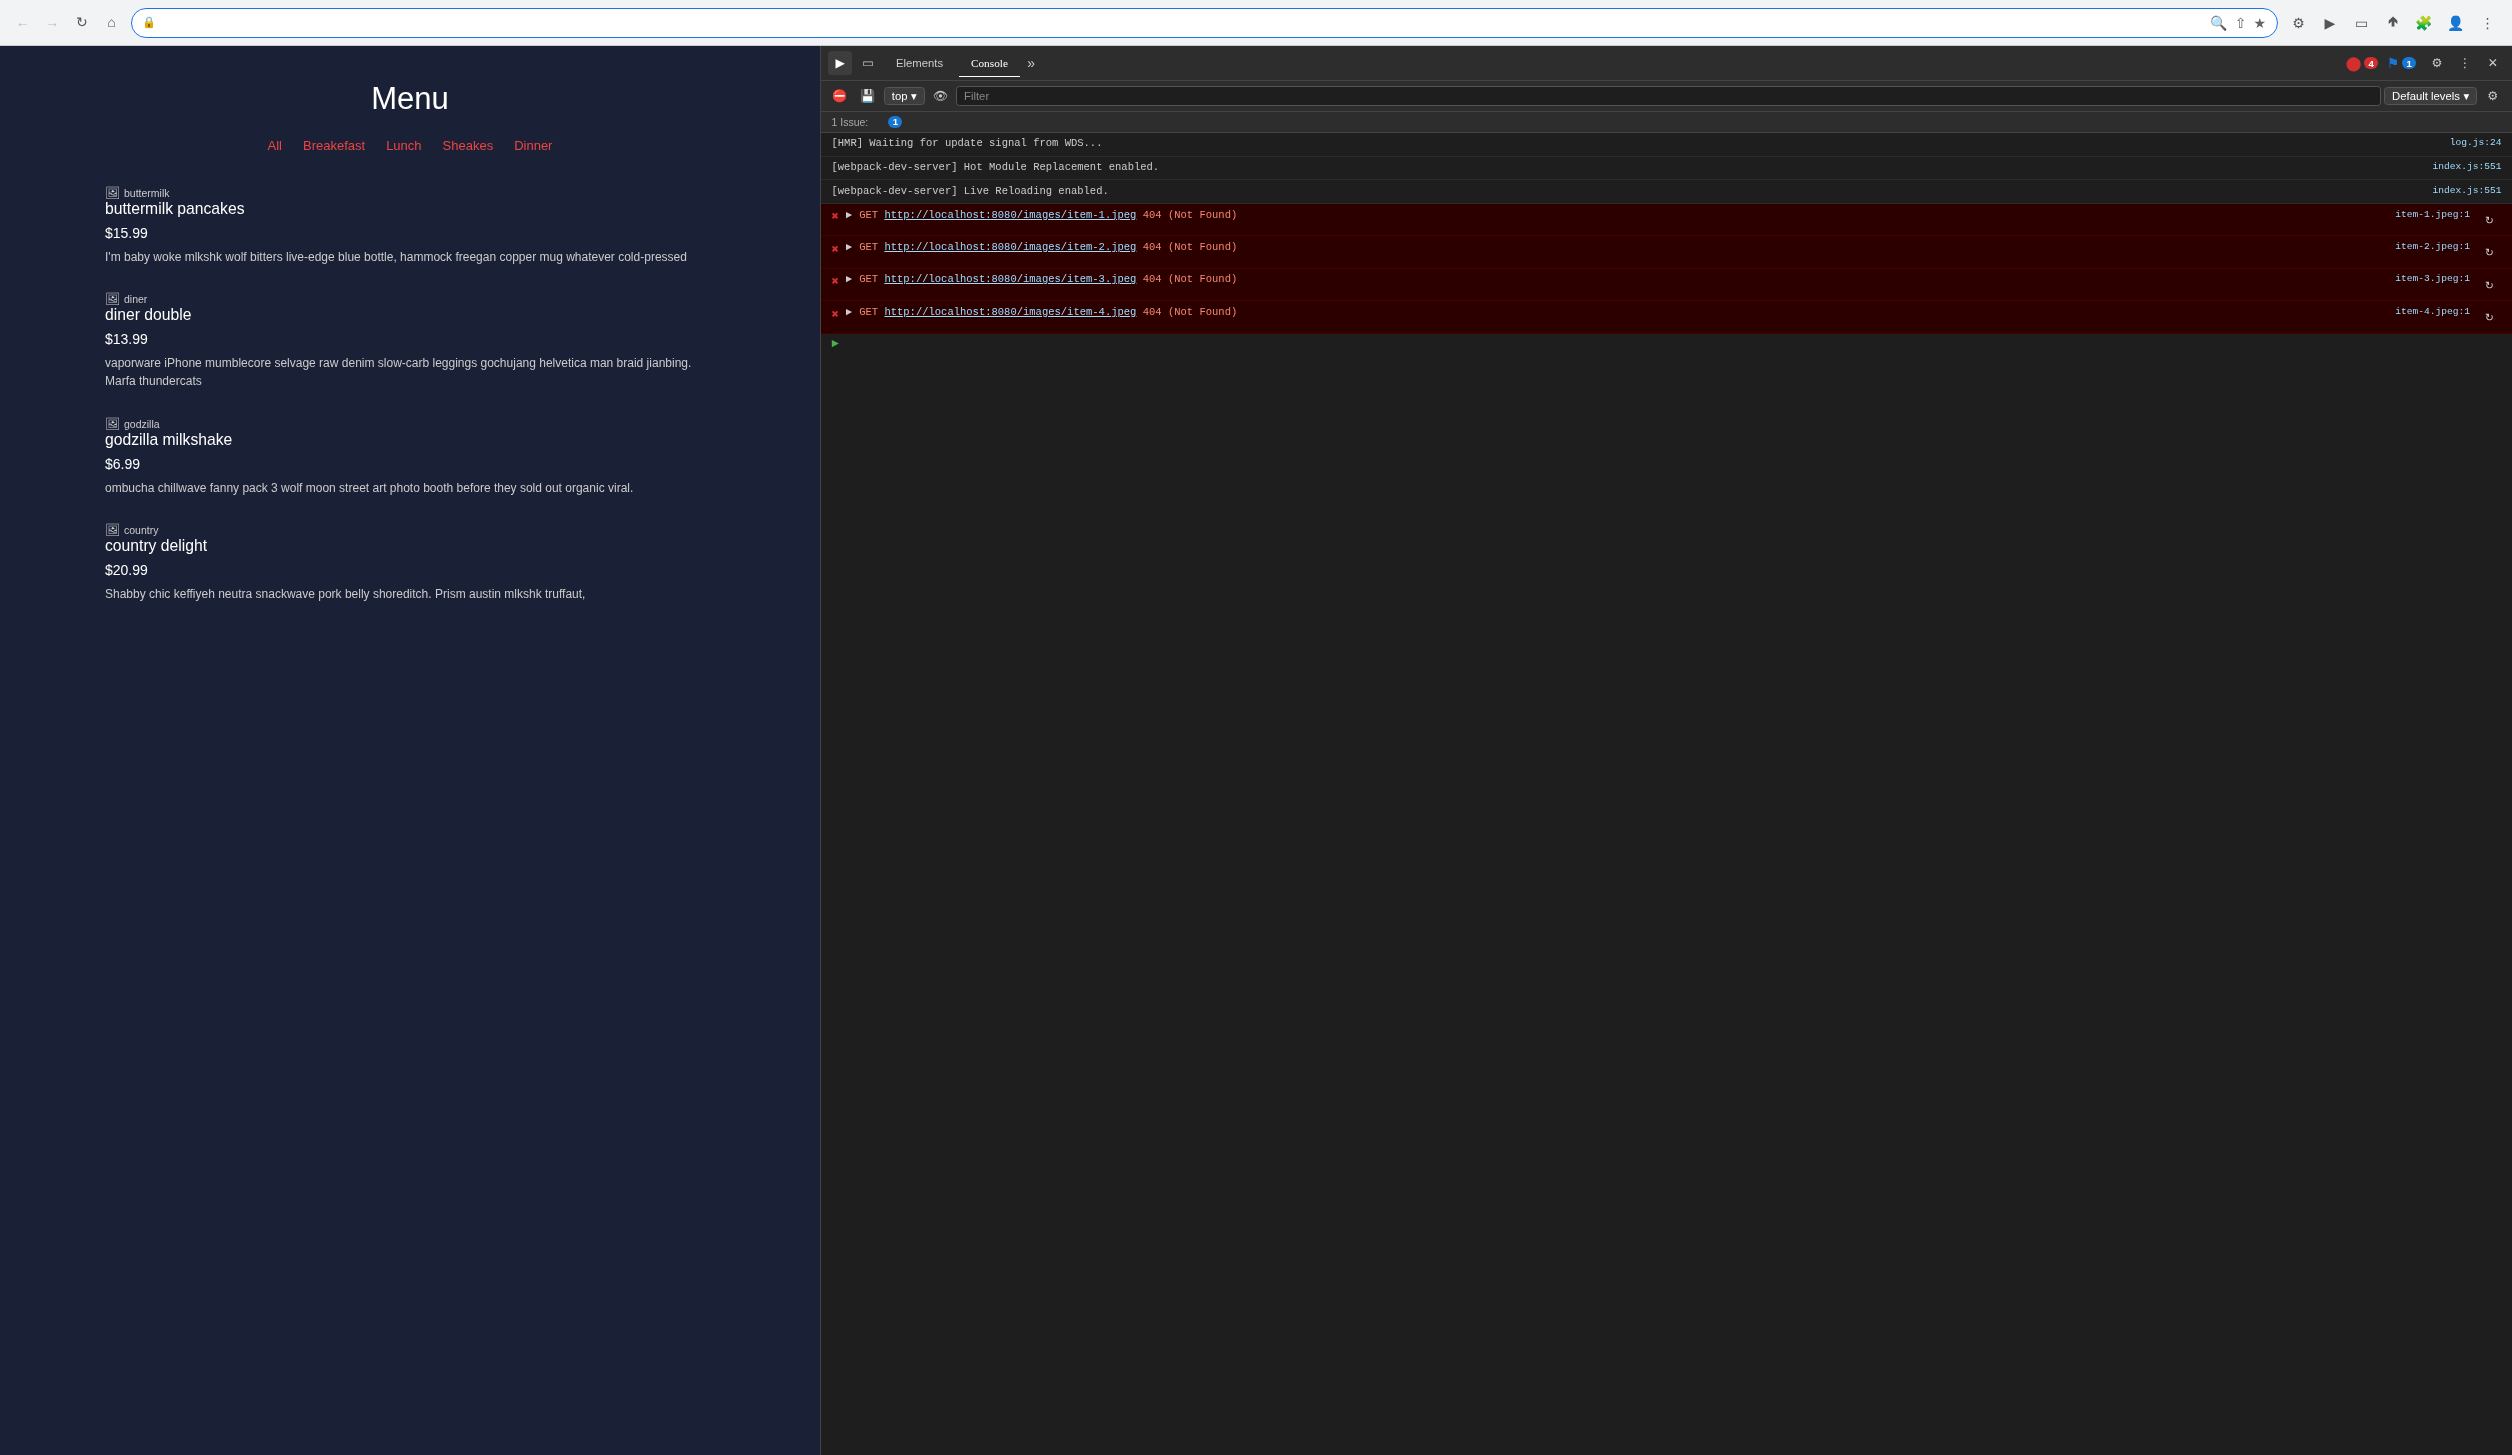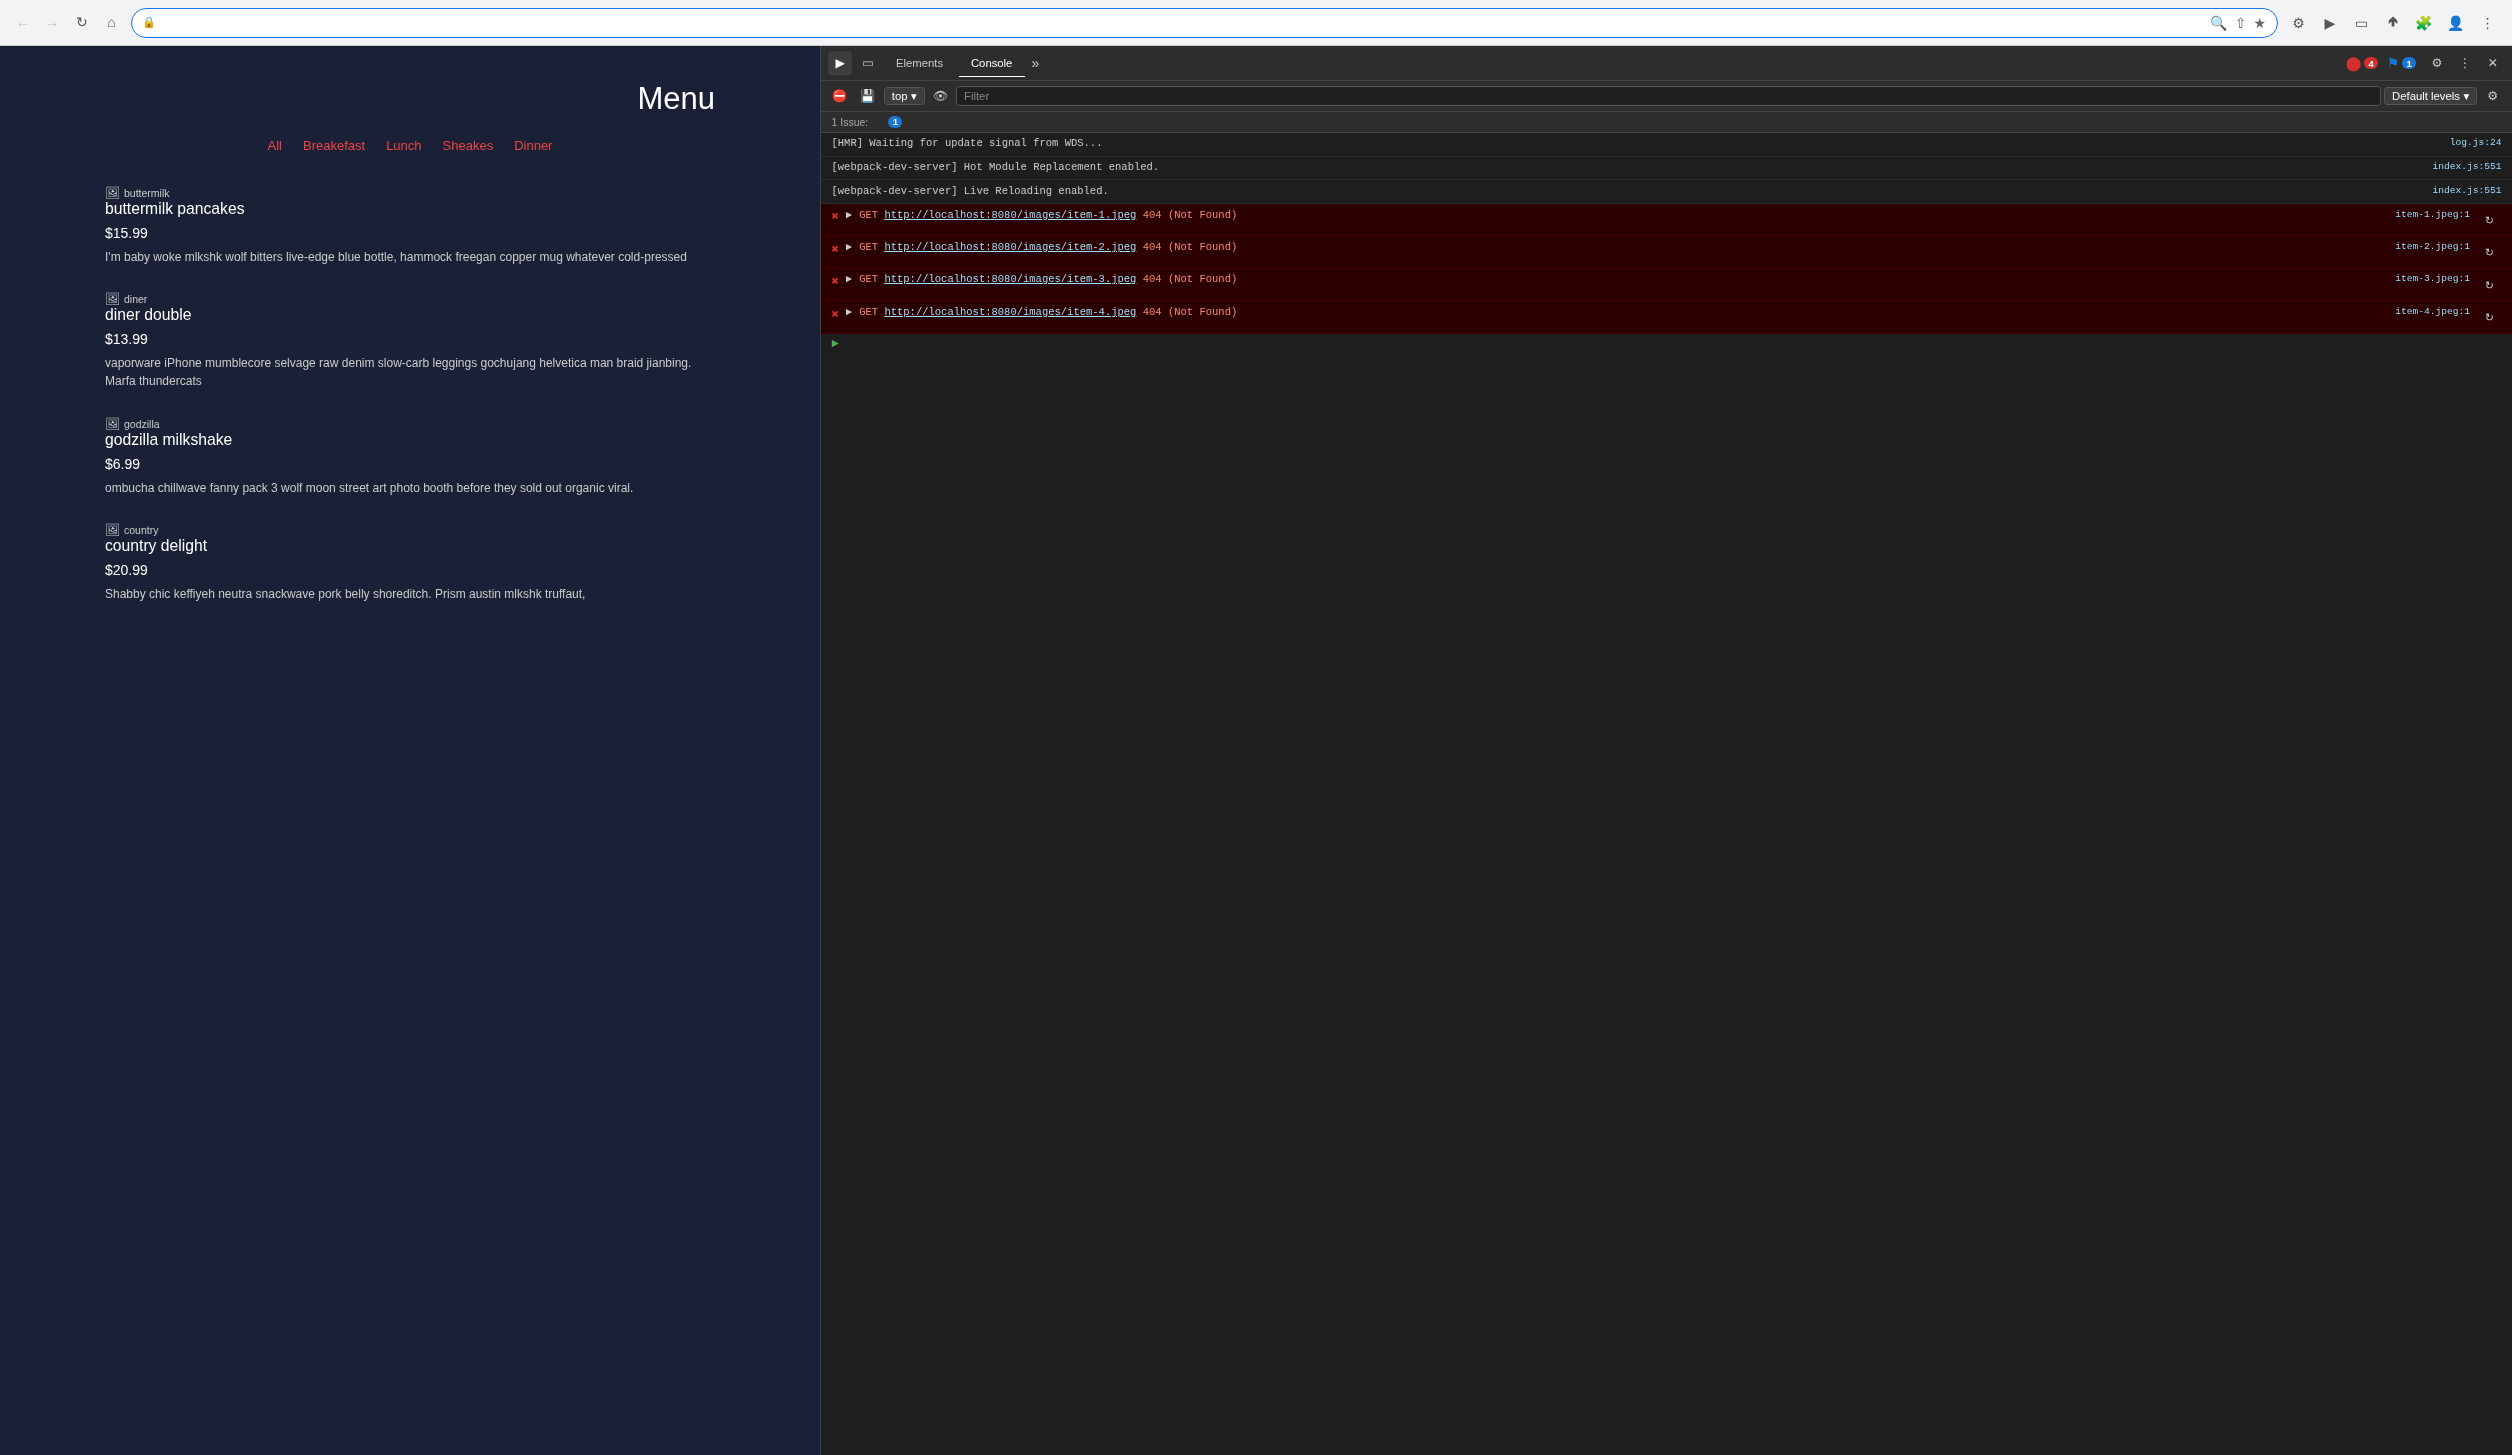--- a/index.html
+++ b/index.html
@@ -88,21 +88,21 @@
 
     
     .webpage {
       background: #1a2035;
       flex: 0 0 820px;
       overflow-y: auto;
       padding: 35px 105px 35px 105px;
       color: #fff;
     }
     .page-title {
-      text-align: right;
+      text-align: center;
       font-size: 31px;
       font-weight: 400;
       margin-bottom: 21px;
       color: #fff;
     }
     .nav-menu {
       display: flex;
       justify-content: center;
       gap: 21px;
       margin-bottom: 31px;
@@ -168,20 +168,21 @@
     .devtools-tab {
       padding: 7px 12.2px;
       font-size: 11.3px;
       color: #ccc;
       cursor: pointer;
       border-bottom: 1.7px solid transparent;
     }
     .devtools-tab.active {
       color: #fff;
       border-bottom: 1.7px solid #fff;
+      font-family: Liberation Serif, serif;
     }
     .devtools-icon-btn {
       width: 24.4px;
       height: 24.4px;
       border-radius: 3.5px;
       border: none;
       background: transparent;
       cursor: pointer;
       display: flex;
       align-items: center;

